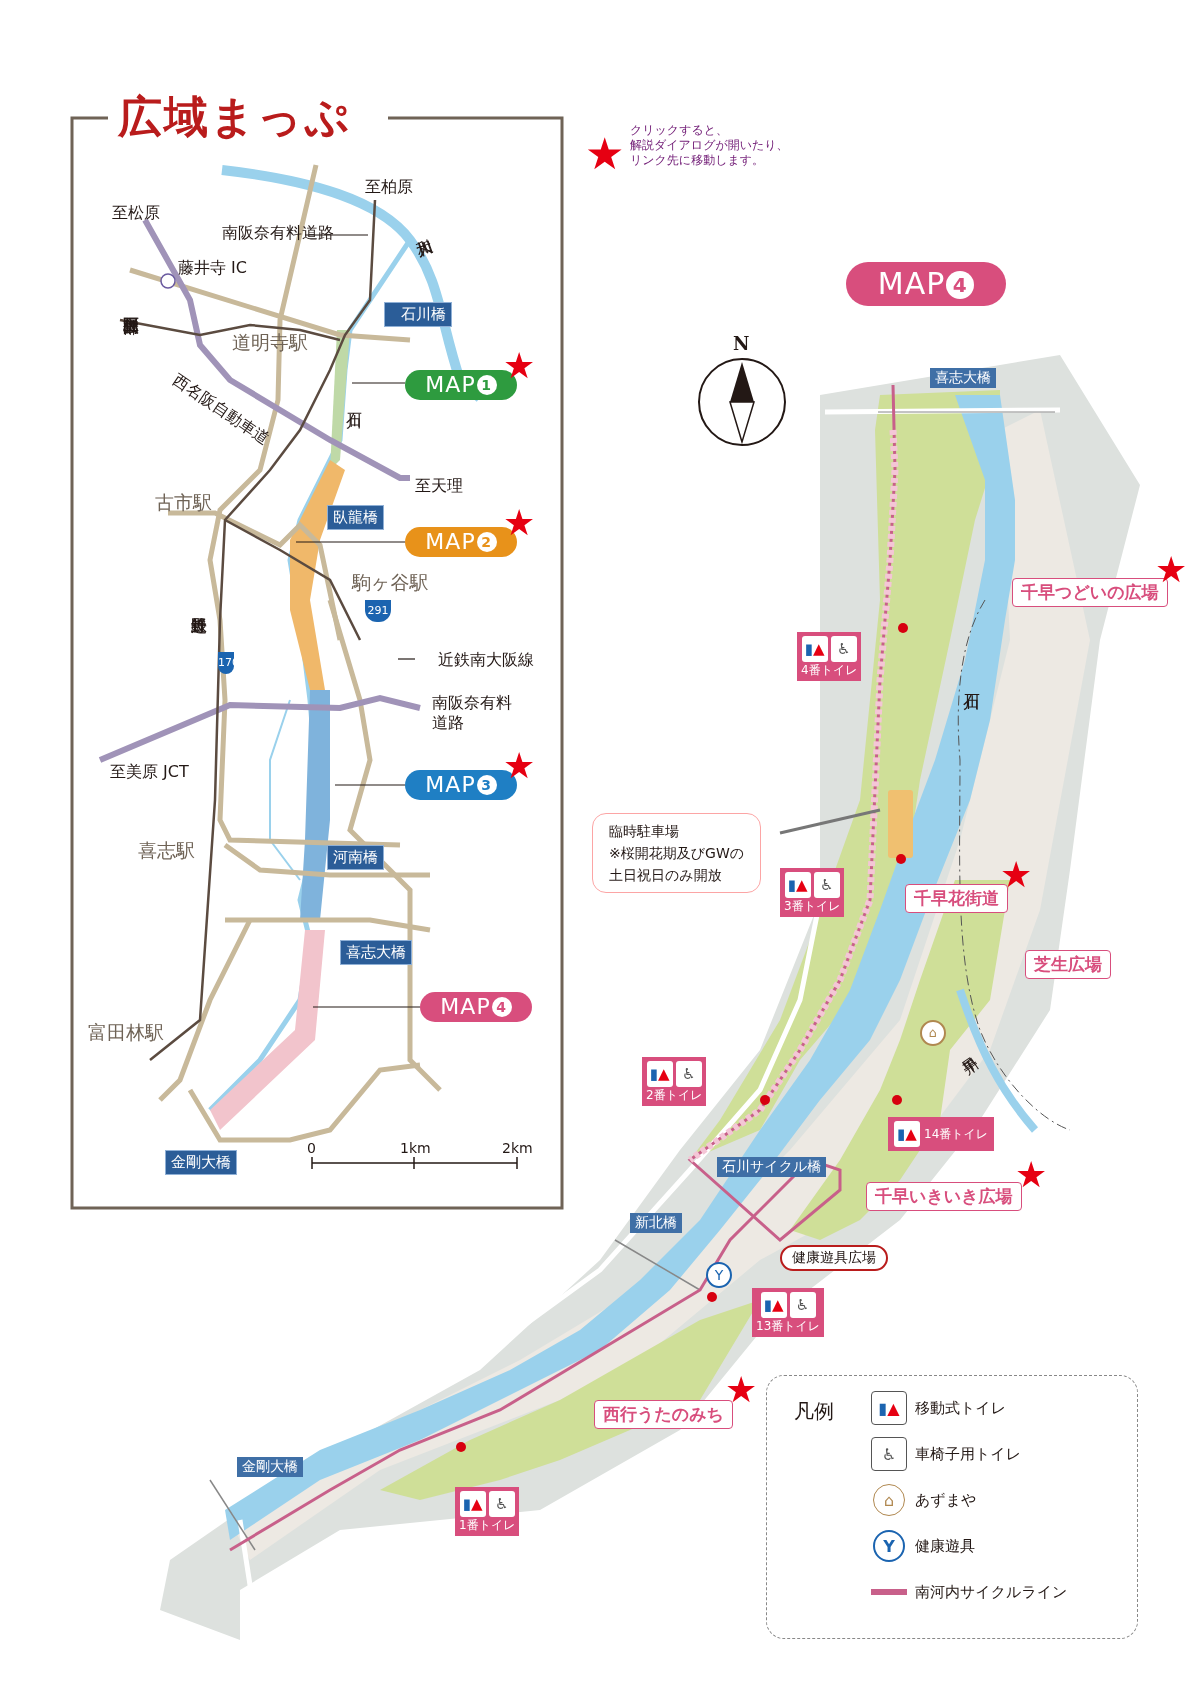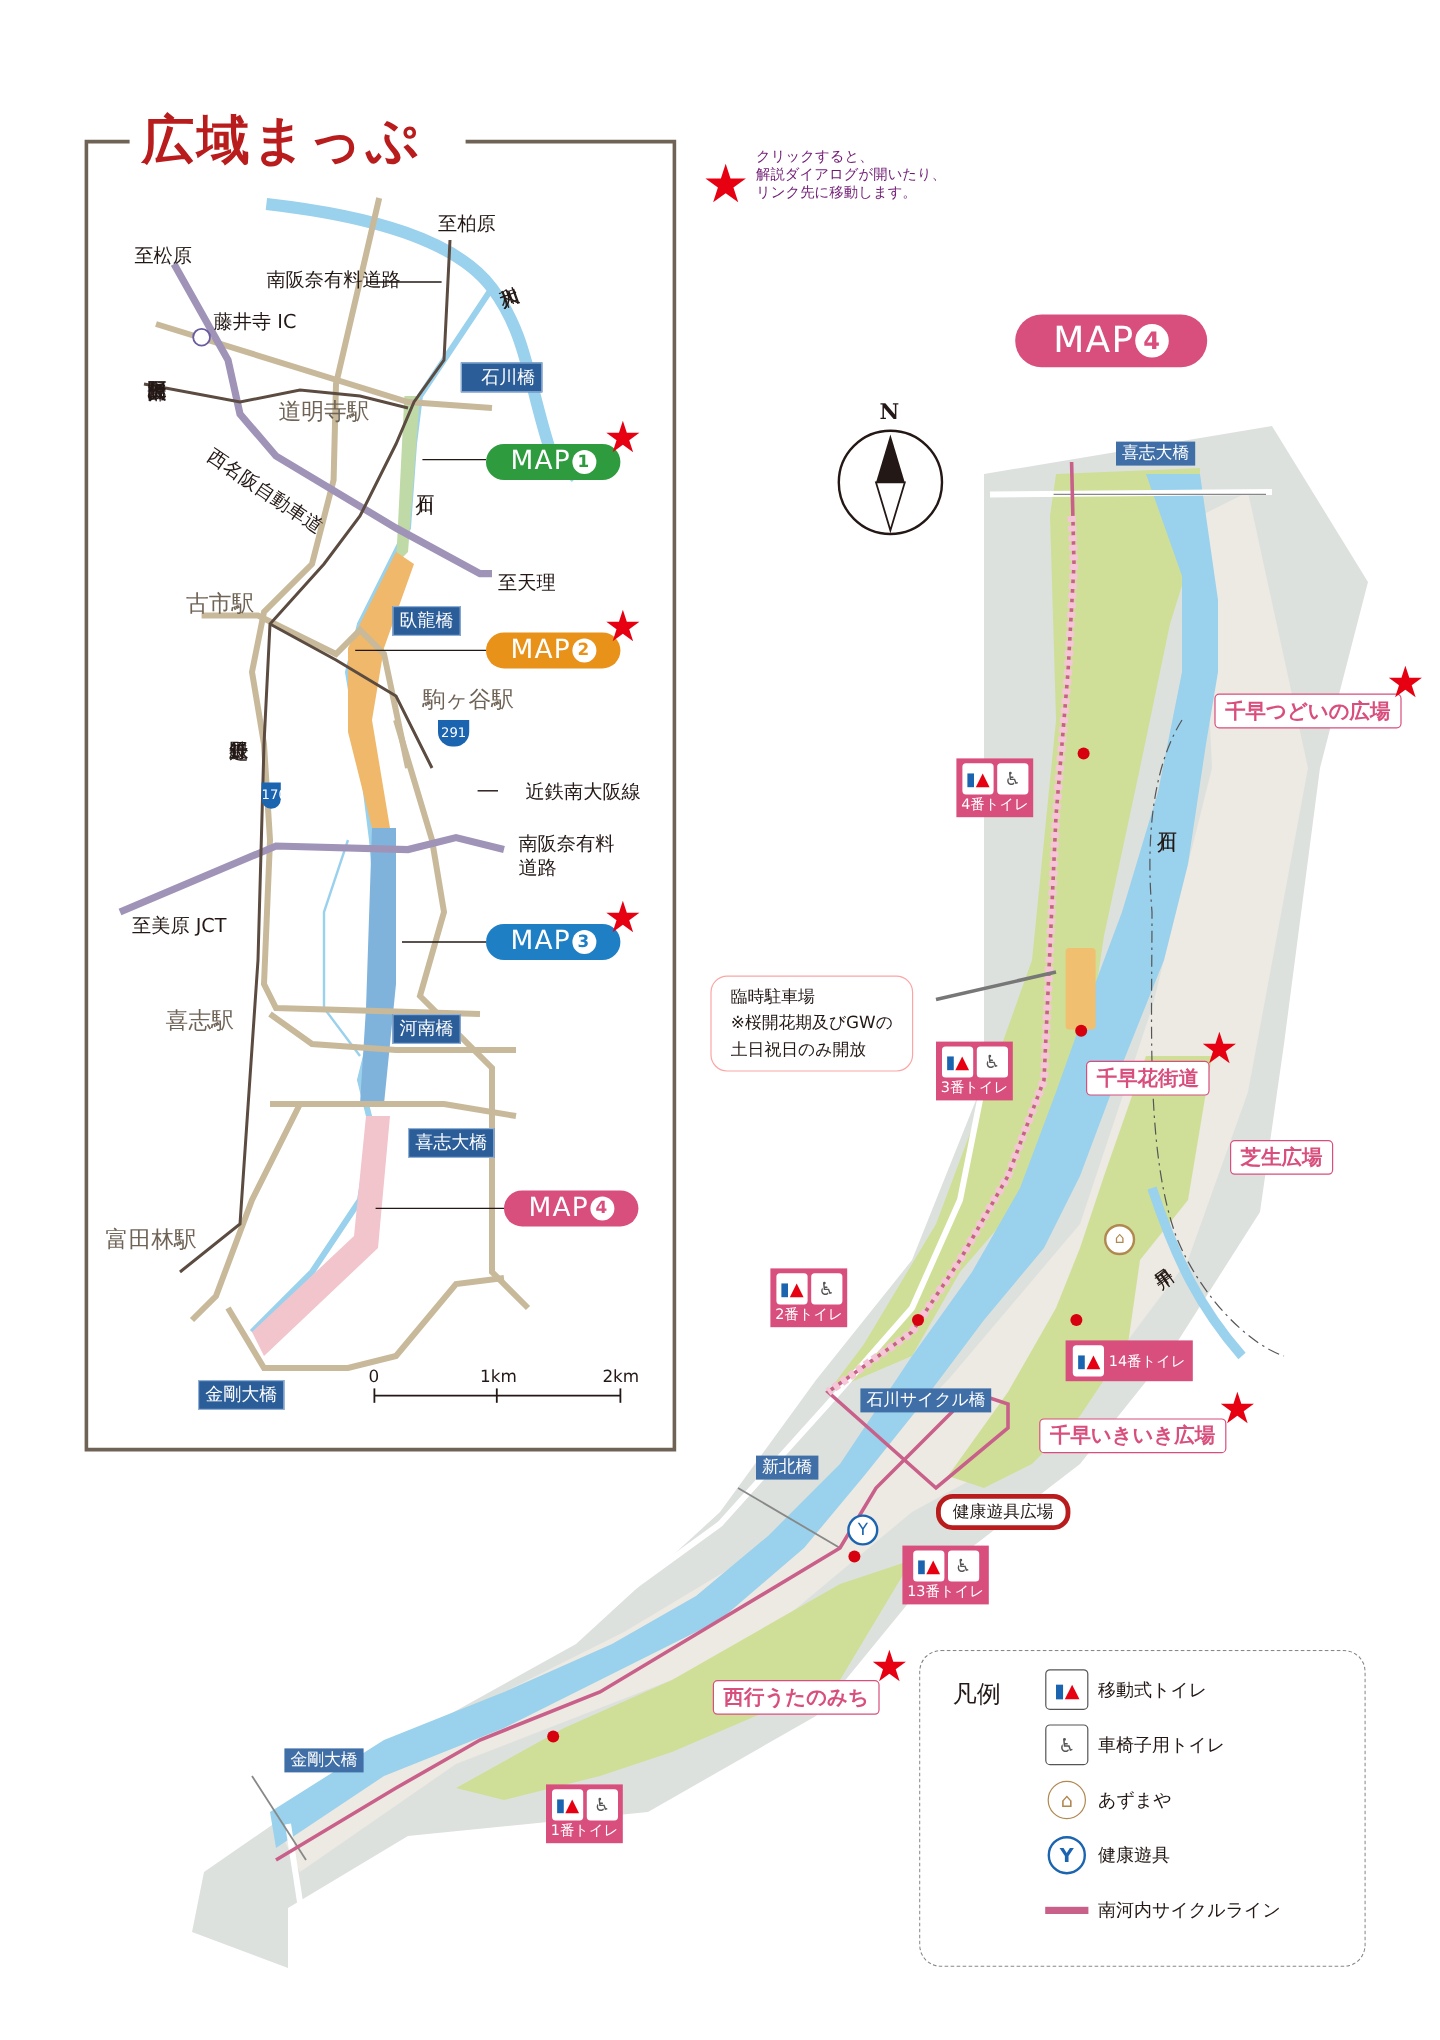--- a/index.html
+++ b/index.html
@@ -11,21 +11,21 @@
   .sta{font-size:19px;color:#6f6356;}
   .vert{writing-mode:vertical-rl;font-size:16px;line-height:18px;}
   .bridge{background:#2b5d98;color:#fff;font-size:15px;padding:2px 5px;border:1px solid #8fb0d6;}
   .bridge2{background:#3f6fa6;color:#fff;font-size:14px;padding:1px 5px;}
   .mapbadge{border-radius:16px;color:#fff;font-size:22px;height:30px;line-height:30px;width:112px;text-align:center;letter-spacing:1px;cursor:pointer;}
   .mapbadge .num{display:inline-block;width:20px;height:20px;border-radius:50%;background:#fff;font-size:14px;line-height:20px;text-align:center;font-weight:bold;vertical-align:2px;margin-left:1px;}
   .star{color:#e60012;font-size:36px;line-height:36px;cursor:pointer;}
   .note{font-size:12px;line-height:15px;color:#701a75;}
   .spot{border:1.5px solid #d84e7d;background:#fff;color:#d84e7d;font-size:17px;padding:2px 8px;border-radius:4px;cursor:pointer;font-weight:bold;}
   .callout{border:1px solid #fca5a5;background:#fff;border-radius:14px;font-size:14px;line-height:22px;padding:6px 16px;}
-  .callout2{border:4px solid #b91c1c;background:#fff;border-radius:14px;font-size:14px;padding:2px 10px;}
+  .callout2{border:2px solid #b91c1c;background:#fff;border-radius:14px;font-size:14px;padding:2px 10px;}
   .toilet{background:#d84e7d;color:#fff;font-size:12px;text-align:center;padding:4px 4px 2px;}
   .toilet .icons{display:flex;gap:3px;justify-content:center;}
   .ico{width:26px;height:26px;background:#fff;border-radius:3px;display:flex;align-items:center;justify-content:center;font-size:15px;}
   .man{color:#1b64b0;font-weight:bold;}
   .woman{color:#e60012;font-weight:bold;}
   .wc{color:#555;}
   .legend{border:1.5px dashed #888;border-radius:18px;}
   .leg-row{display:flex;align-items:center;gap:8px;font-size:15px;height:34px;}
   .leg-ico{width:34px;height:32px;border:1px solid #555;border-radius:4px;display:flex;align-items:center;justify-content:center;font-size:16px;}
   .pin{width:10px;height:10px;border-radius:50%;background:#d7000f;position:absolute;}

